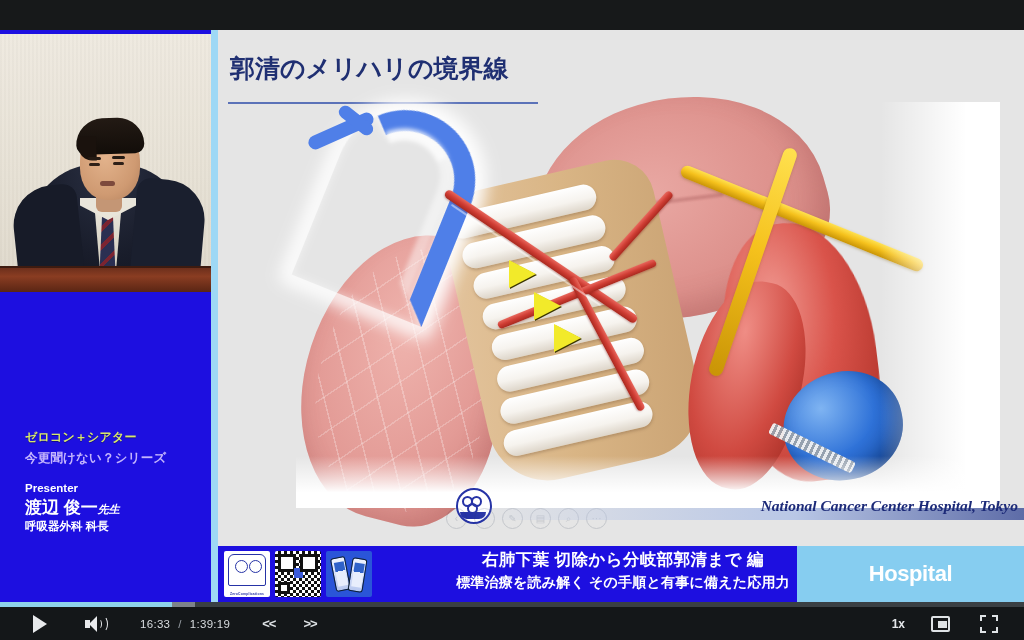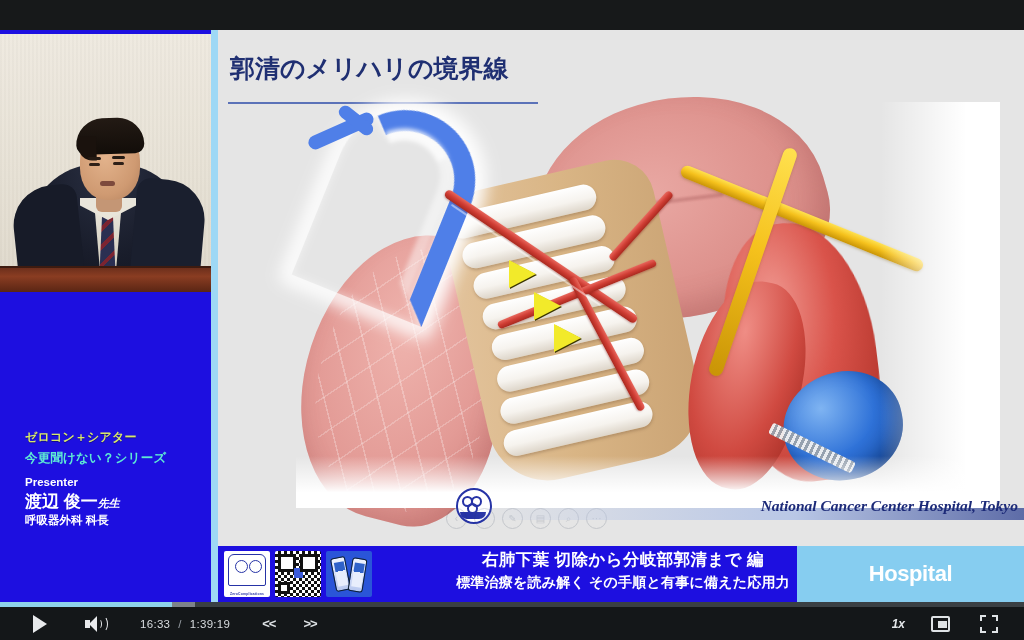--- a/index.html
+++ b/index.html
@@ -43,22 +43,22 @@
       border-radius:34px 34px 12px 12px; transform:rotate(-2deg); }
   .hair:after{ content:""; position:absolute; left:2px; top:18px; width:18px; height:24px; background:#1a120d; border-radius:0 0 0 14px; }
   .eye { position:absolute; width:11px; height:3px; background:#2e2018; border-radius:2px; }
   .eyeL { left:61px; bottom:106px; } .eyeR { left:85px; bottom:107px; }
   .brow { position:absolute; width:13px; height:3px; background:#241a13; border-radius:2px;}
   .browL{ left:60px; bottom:112px; } .browR{ left:84px; bottom:113px; }
   .mouth { position:absolute; left:72px; bottom:86px; width:15px; height:5px; background:#7d4a3d; border-radius:3px; }
 
   .panel-text { position:absolute; left:25px; top:399px; width:196px; color:#fff; }
   .pt-line1 { font-size:12px; font-weight:bold; color:#d8e86a; letter-spacing:.2px; margin-bottom:4px; text-shadow:0 1px 0 rgba(0,0,0,.35); }
-  .pt-line2 { font-size:12.5px; font-weight:bold; color:#5eead4; letter-spacing:.2px; }
-  .pt-presenter { font-size:11.5px; font-weight:bold; color:#fff; margin-top:9px; }
+  .pt-line2 { font-size:12.5px; font-weight:bold; color:#c4b5fd; letter-spacing:.2px; }
+  .pt-presenter { font-size:11.5px; font-weight:bold; color:#fff; margin-top:15px; }
   .pt-name { font-size:17px; font-weight:bold; color:#fff; margin-top:2px; }
   .pt-name .hon { font-size:11px;font-style:italic; }
   .pt-aff1 { font-size:11.5px; font-weight:bold; color:#fff; margin-top:1px; }
   .pt-aff2 { font-size:11.5px; font-weight:bold; color:#fff; }
 
   .panel-divider { position:absolute; left:211px; top:0; width:7px; height:572px; background:#9ed8f5; }
 
   
   .slide { position:absolute; left:218px; top:0; width:806px; height:572px; background:#e5e5e5; }
   .slide-title { position:absolute; left:12px; top:22px; font-size:25px; font-weight:bold; color:#1f2f72;
@@ -189,21 +189,21 @@
   .prog-played { position:absolute; left:0; top:0; height:5px; width:172px; background:#8ed2ea; }
   .ctrl-row { position:absolute; left:0; top:5px; width:1024px; height:33px; display:flex; align-items:center; }
   .cbtn { color:#e8eaec; display:flex; align-items:center; justify-content:center; cursor:pointer; }
   .c-play { margin-left:30px; width:20px; height:20px; }
   .c-vol { margin-left:34px; width:22px; height:20px; }
   .time { margin-left:34px; font-size:11.5px; color:#d9dde0; letter-spacing:.3px; }
   .time .sep { margin:0 8px; color:#9aa0a6; }
   .c-prev { margin-left:32px; font-size:13px; font-weight:bold; color:#dfe3e6; letter-spacing:-1px;}
   .c-next { margin-left:28px; font-size:13px; font-weight:bold; color:#dfe3e6; letter-spacing:-1px;}
   .spacer { flex:1; }
-  .speed { font-size:12px; color:#e4e7ea; font-weight:bold; margin-right:26px;font-style:italic; }
+  .speed { font-size:12px; color:#e4e7ea; font-weight:bold; margin-right:26px; }
   .c-pip { width:19px; height:16px; border:2px solid #dfe3e6; border-radius:2px; position:relative; margin-right:30px; }
   .c-pip:after{ content:""; position:absolute; right:1.5px; bottom:1.5px; width:9px; height:7px; background:#dfe3e6; }
   .c-fs { width:18px; height:18px; position:relative; margin-right:26px; }
   .c-fs i { position:absolute; width:6px; height:6px; border:2px solid #dfe3e6; }
   .c-fs i:nth-child(1){ left:0;top:0; border-right:0; border-bottom:0;}
   .c-fs i:nth-child(2){ right:0;top:0; border-left:0; border-bottom:0;}
   .c-fs i:nth-child(3){ left:0;bottom:0; border-right:0; border-top:0;}
   .c-fs i:nth-child(4){ right:0;bottom:0; border-left:0; border-top:0;}
   .tri { width:0;height:0;border-top:9px solid transparent;border-bottom:9px solid transparent;border-left:14px solid #e8eaec; }
   .volicon { position:relative; width:20px; height:16px; }

